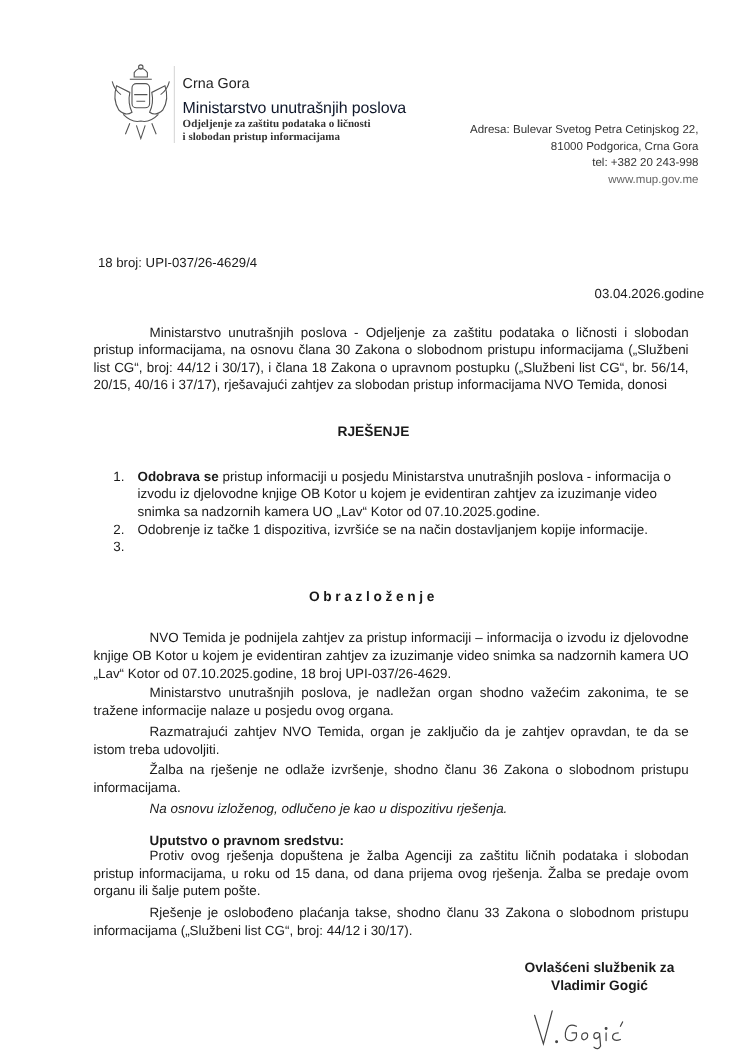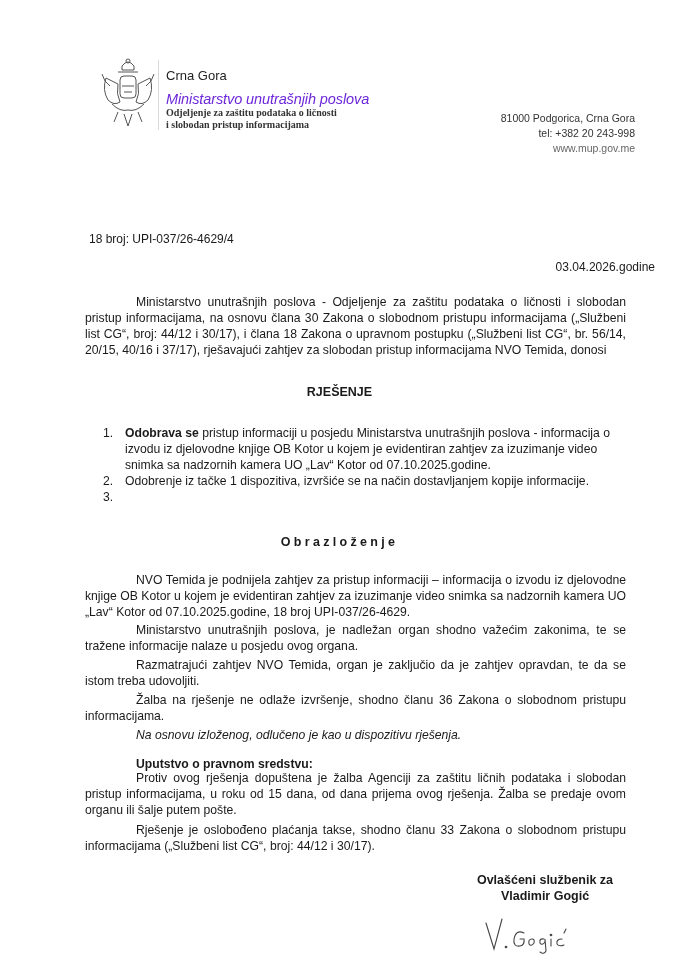--- a/index.html
+++ b/index.html
@@ -3,29 +3,29 @@
 <meta charset="utf-8">
 <style>
   html, body { margin:0; padding:0; background:#ffffff; }
   body { width:679px; height:960px; position:relative; overflow:hidden; color:#1a1a1a; font-family:"Liberation Sans", sans-serif; }
   .abs { position:absolute; }
 
   
   .emblem { left:100px; top:56px; width:56px; height:76px; }
   .vline { left:158px; top:60px; width:1px; height:70px; background:#d8d8d8; }
   .hdr-country { left:166px; top:68px; font-size:13px; color:#222; }
-  .hdr-ministry { left:166px; top:91px; font-size:14.5px; color:#6d28d9; letter-spacing:-0.1px;font-style:italic; }
+  .hdr-ministry { left:166px; top:91px; font-size:14.5px; color:#0f172a; letter-spacing:-0.1px; }
   .hdr-dept { left:166px; top:107px; font-family:"Liberation Serif", serif; font-weight:bold; font-size:10px; line-height:12px; color:#333; }
 
   .addr { right:44px; top:111px; text-align:right; font-size:10.5px; line-height:15px; color:#333; }
   .addr .web { color:#666; }
 
   
   .ref { left:89px; top:232px; font-size:12px; }
-  .date { right:24px; top:260px; font-size:12px; }
+  .date { right:39px; top:260px; font-size:12px; }
 
   
   .para { left:85px; width:541px; font-size:12.2px; line-height:16px; text-align:justify; }
   .indent { text-indent:51px; }
   .title { left:0; width:679px; text-align:center; font-weight:bold; font-size:12.5px; }
   .list { left:103px; width:535px; font-size:12.2px; line-height:16px; margin:0; padding:0; list-style:none; }
   .list li { position:relative; padding-left:22px; }
   .list .num { position:absolute; left:0; top:0; }
   .spaced { letter-spacing:3.3px; }
   .bold { font-weight:bold; }
@@ -55,20 +55,21 @@
 </div>
 <div class="abs vline"></div>
 <div class="abs hdr-country">Crna Gora</div>
 <div class="abs hdr-ministry">Ministarstvo unutrašnjih poslova</div>
 <div class="abs hdr-dept">
   <div>Odjeljenje za zaštitu podataka o ličnosti</div>
   <div>i slobodan pristup informacijama</div>
 </div>
 
 <div class="abs addr">
+  <div>Adresa: Bulevar Svetog Petra Cetinjskog 22,</div>
   <div>81000 Podgorica, Crna Gora</div>
   <div>tel: +382 20 243-998</div>
   <div class="web">www.mup.gov.me</div>
 </div>
 
 <div class="abs ref">18 broj: UPI-037/26-4629/4</div>
 <div class="abs date">03.04.2026.godine</div>
 
 <div class="abs para indent" style="top:294px;">Ministarstvo unutrašnjih poslova - Odjeljenje za zaštitu podataka o ličnosti i slobodan pristup informacijama, na osnovu člana 30 Zakona o slobodnom pristupu informacijama („Službeni list CG“, broj: 44/12 i 30/17), i člana 18 Zakona o upravnom postupku („Službeni list CG“, br. 56/14, 20/15, 40/16 i 37/17), rješavajući zahtjev za slobodan pristup informacijama NVO Temida, donosi</div>
 

